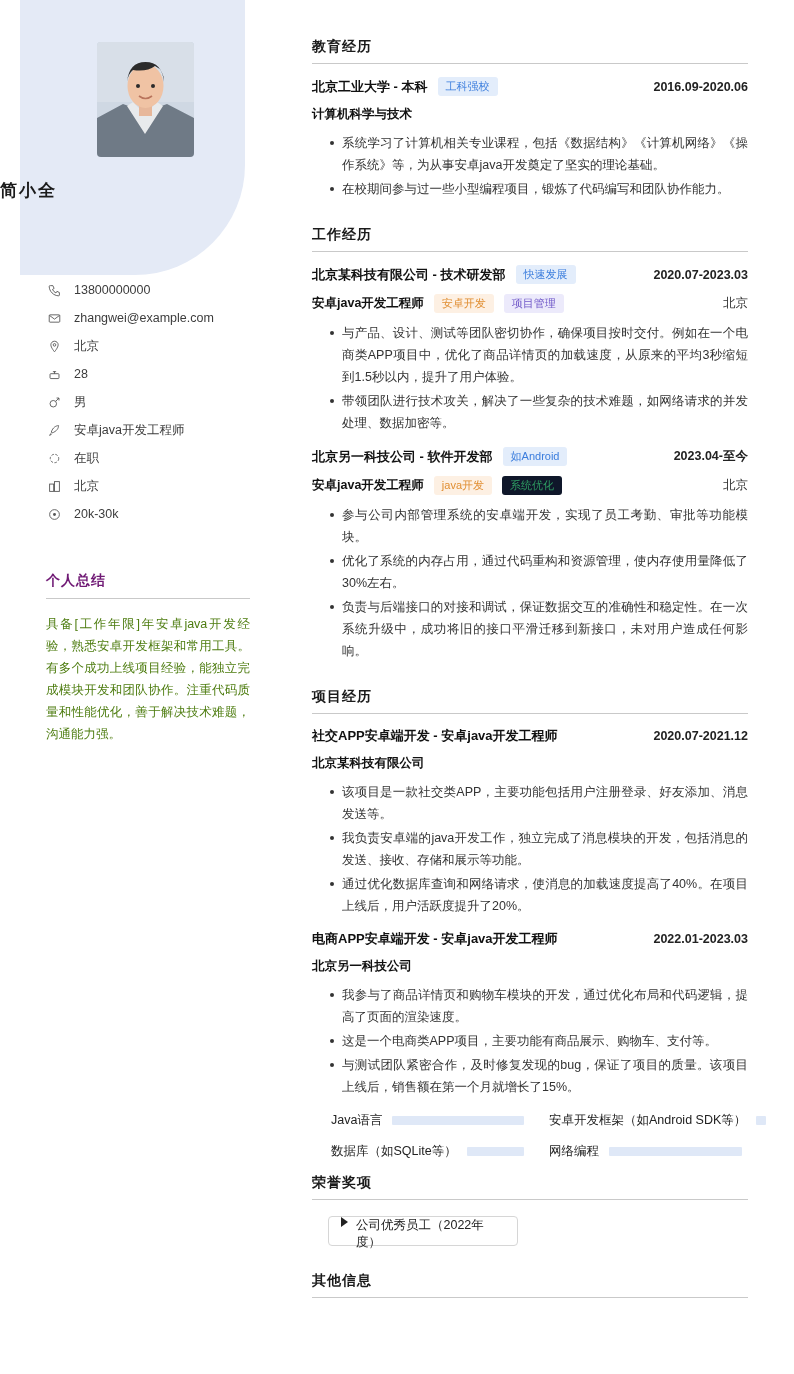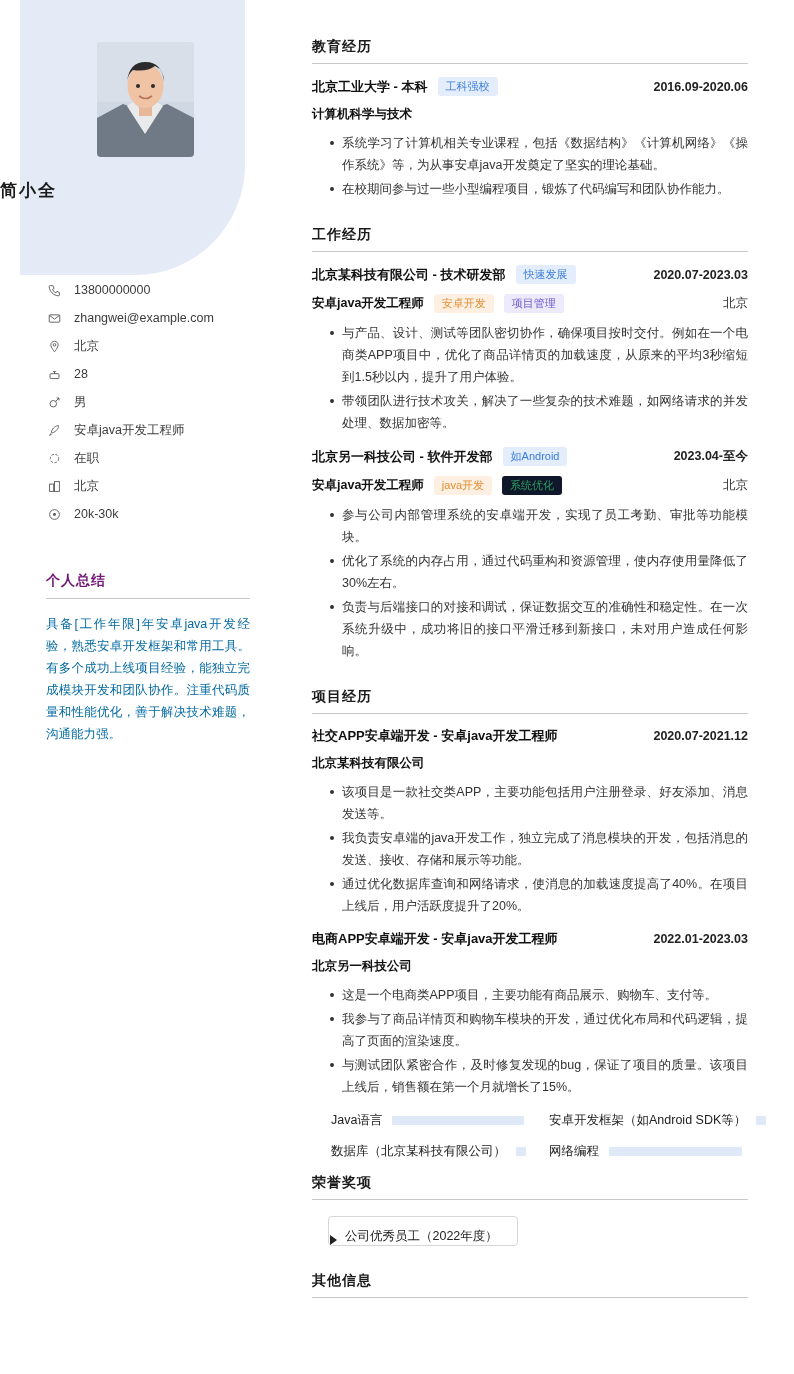--- a/index.html
+++ b/index.html
@@ -94,21 +94,21 @@
     font-weight: bold;
     color: #701a75;
     padding-bottom: 8px;
     border-bottom: 1px solid #c9c9c9;
     letter-spacing: 1px;
   }
   .side-body {
     margin-top: 14px;
     font-size: 12.5px;
     line-height: 22px;
-    color: #0369a1;
+    color: #4d7c0f;
     text-align: justify;
   }
 
   
   .main {
     flex: 1;
     padding: 38px 46px 0 22px;
     box-sizing: border-box;
   }
   .sec-title {
@@ -233,22 +233,22 @@
 
   
   .honor-box {
     margin-top: 16px;
     margin-left: 16px;
     width: 190px;
     border: 1px solid #d6d6d6;
     border-radius: 4px;
     height: 30px;
     display: flex;
-    align-items: flex-end;
-    padding: 0 1px;
+    align-items: flex-start;
+    padding: 0 12px;
     box-sizing: border-box;
     font-size: 12.5px;
     color: #222;
   }
   .honor-tri {
     width: 0; height: 0;
     border-left: 7px solid #222;
     border-top: 5px solid transparent;
     border-bottom: 5px solid transparent;
     margin-right: 8px;
@@ -451,37 +451,37 @@
 
     <div>
       <div class="row">
         <div class="row-left">
           <span class="entry-title">电商APP安卓端开发 - 安卓java开发工程师</span>
         </div>
         <div class="row-right">2022.01-2023.03</div>
       </div>
       <div class="plain-line">北京另一科技公司</div>
       <ul class="bullets">
+        <li>我参与了商品详情页和购物车模块的开发，通过优化布局和代码逻辑，提高了页面的渲染速度。</li>
         <li>这是一个电商类APP项目，主要功能有商品展示、购物车、支付等。</li>
-        <li>我参与了商品详情页和购物车模块的开发，通过优化布局和代码逻辑，提高了页面的渲染速度。</li>
         <li>与测试团队紧密合作，及时修复发现的bug，保证了项目的质量。该项目上线后，销售额在第一个月就增长了15%。</li>
       </ul>
     </div>
 
     <div class="skills-grid">
       <div class="skill">
         <span class="skill-name">Java语言</span>
         <span class="skill-bar" style="opacity: 1;"></span>
       </div>
       <div class="skill">
         <span class="skill-name">安卓开发框架（如Android SDK等）</span>
         <span class="skill-bar" style="opacity: 1;"></span>
       </div>
       <div class="skill">
-        <span class="skill-name">数据库（北京某科技有限公司）</span>
+        <span class="skill-name">数据库（如SQLite等）</span>
         <span class="skill-bar" style="opacity: 1;"></span>
       </div>
       <div class="skill">
         <span class="skill-name">网络编程</span>
         <span class="skill-bar" style="opacity: 1;"></span>
       </div>
     </div>
 
     <div class="sec-title">荣誉奖项</div>
     <div class="honor-box">

